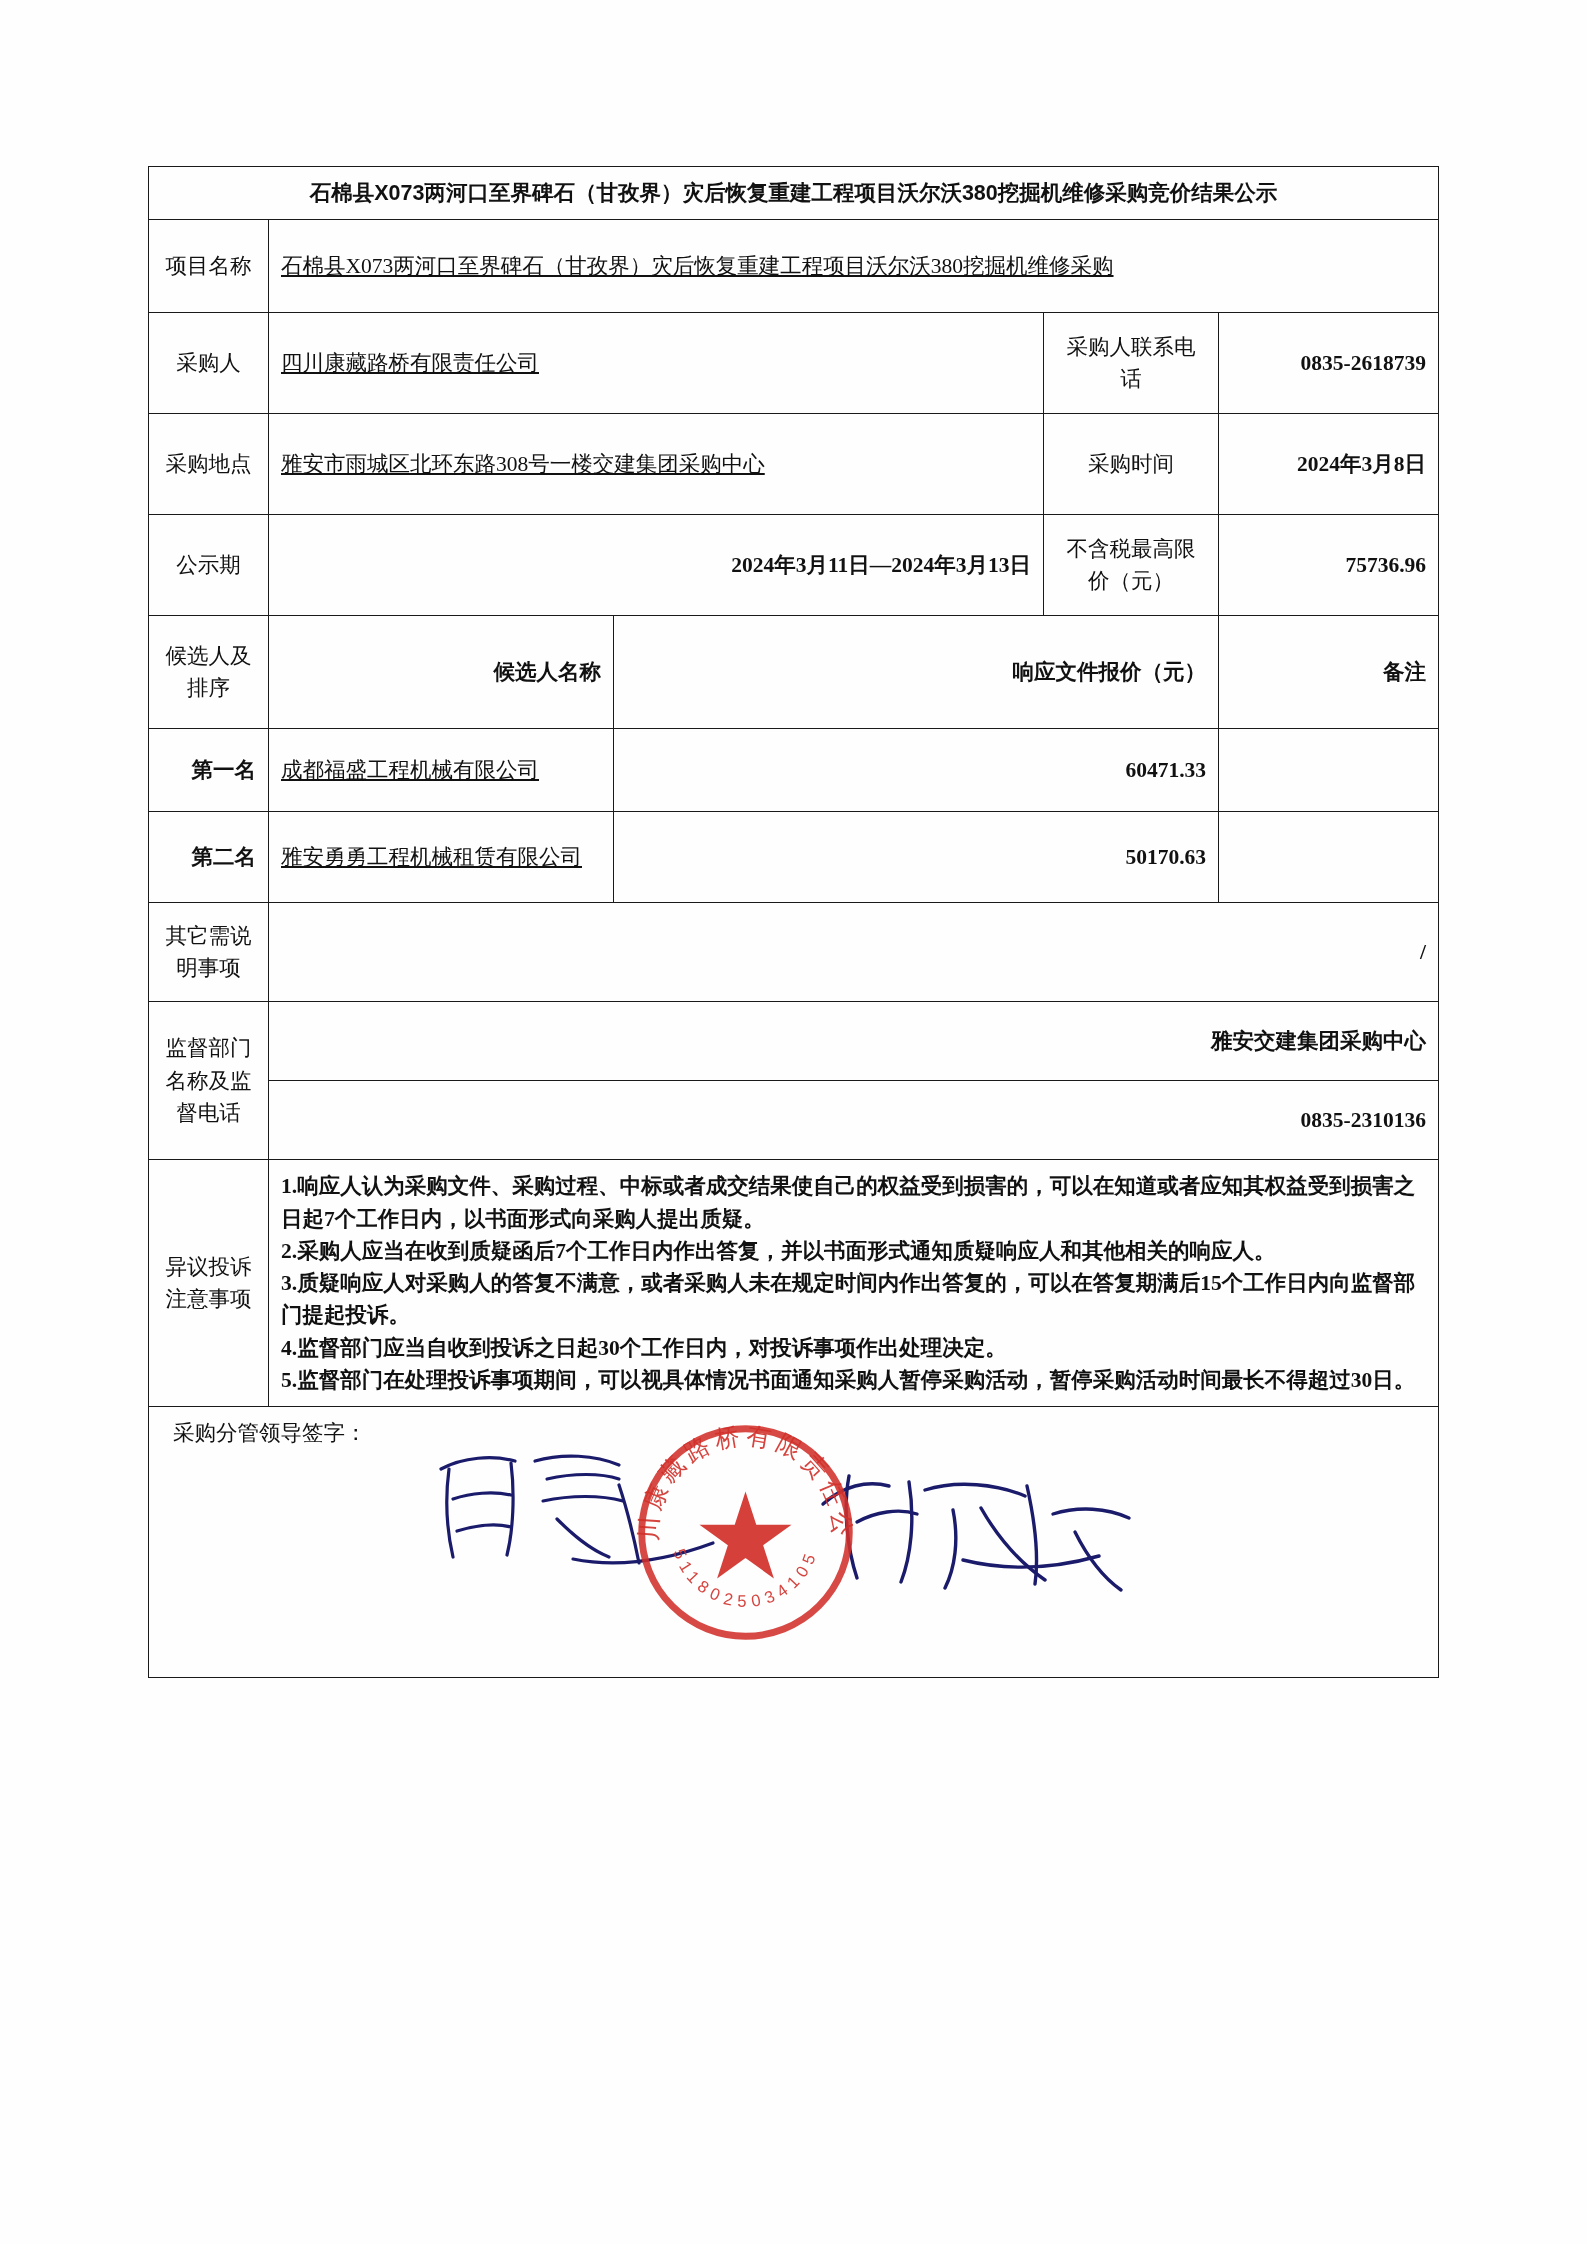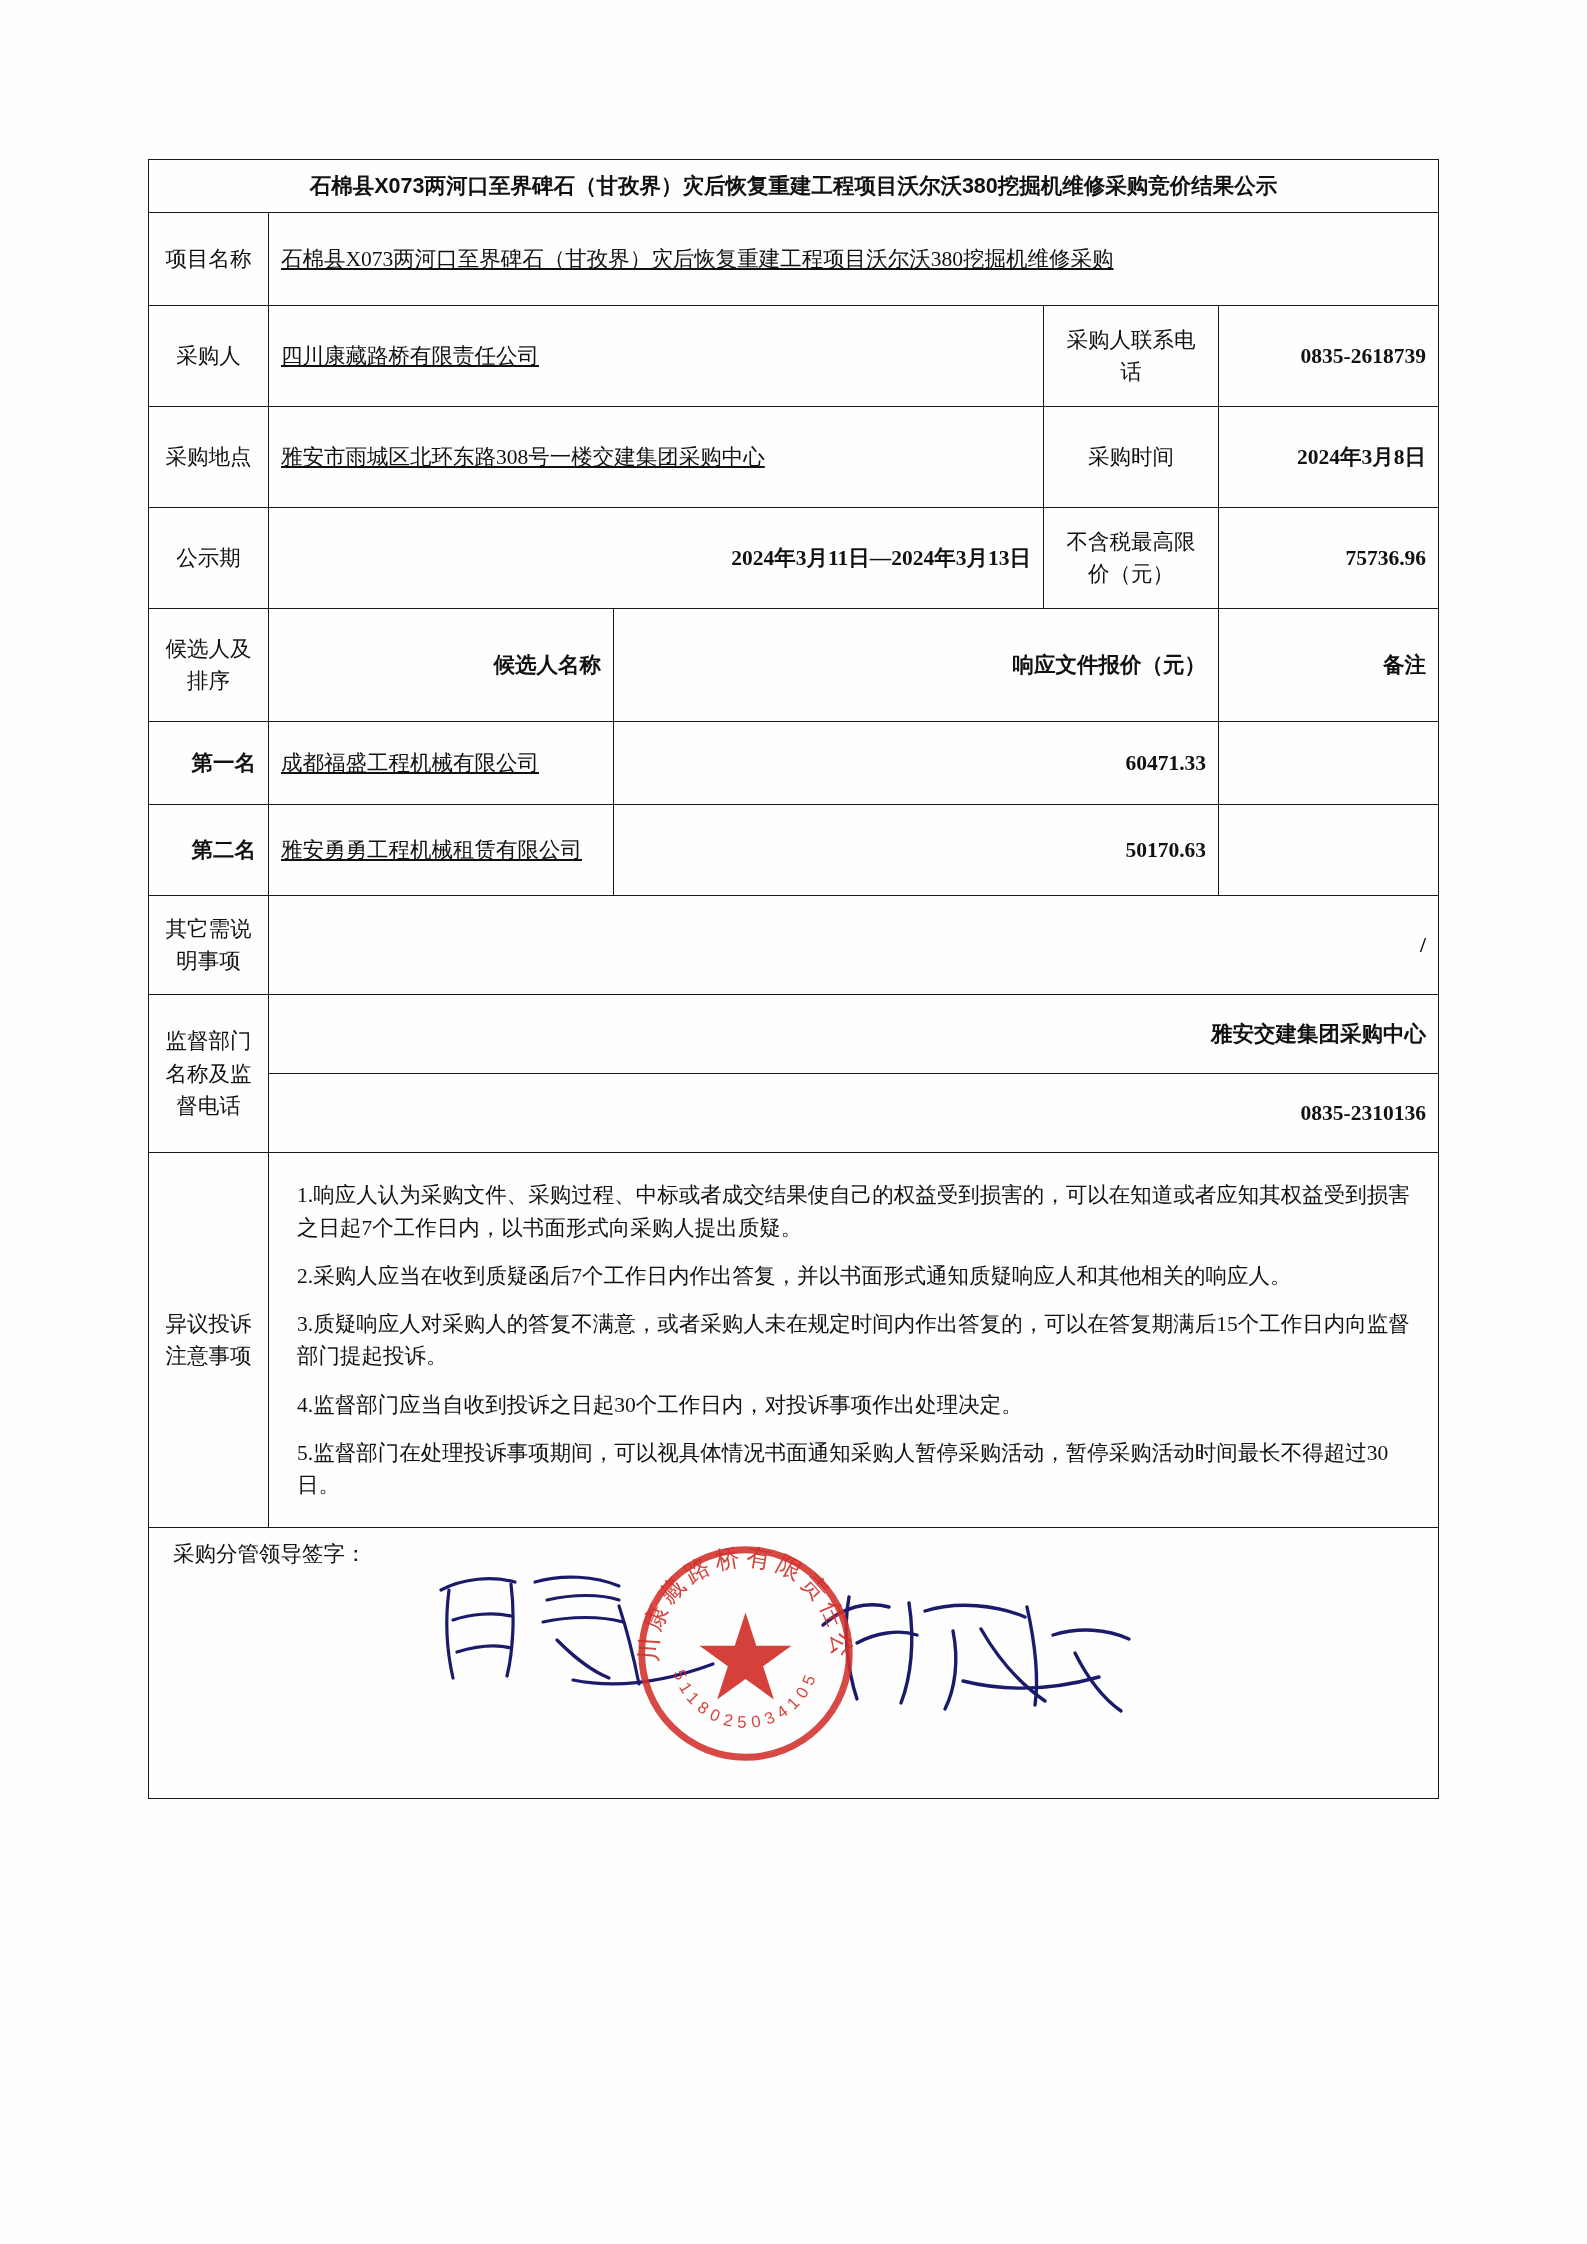--- a/index.html
+++ b/index.html
@@ -18,21 +18,21 @@
   .page {
     position: absolute;
     left: 0; top: 0;
     width: 1587px;
     height: 2244px;
     background: #fefefe;
   }
   .doc-table {
     position: absolute;
     left: 148px;
-    top: 159px;
+    top: 166px;
     width: 1290px;
     border-collapse: collapse;
     table-layout: fixed;
   }
   .doc-table td {
     border: 1.5px solid #1a1a1a;
     padding: 10px 12px;
     font-size: 21.5px;
     line-height: 1.5;
     vertical-align: middle;
@@ -64,22 +64,23 @@
   .rowh {
     height: 80px;
   }
   .notice-cell {
     text-align: left;
     font-size: 21px;
     line-height: 1.62;
     padding: 16px 14px 16px 16px;
   }
   .notice-cell p {
-    margin: 16px;
+    margin: 0;
     text-indent: 0;
+    font-weight: bold;
   }
   .sign-row td {
     height: 250px;
     vertical-align: middle;
     padding-left: 24px;
   }
   .sign-label {
     font-size: 22px;
     padding-left: 14px;
   }

